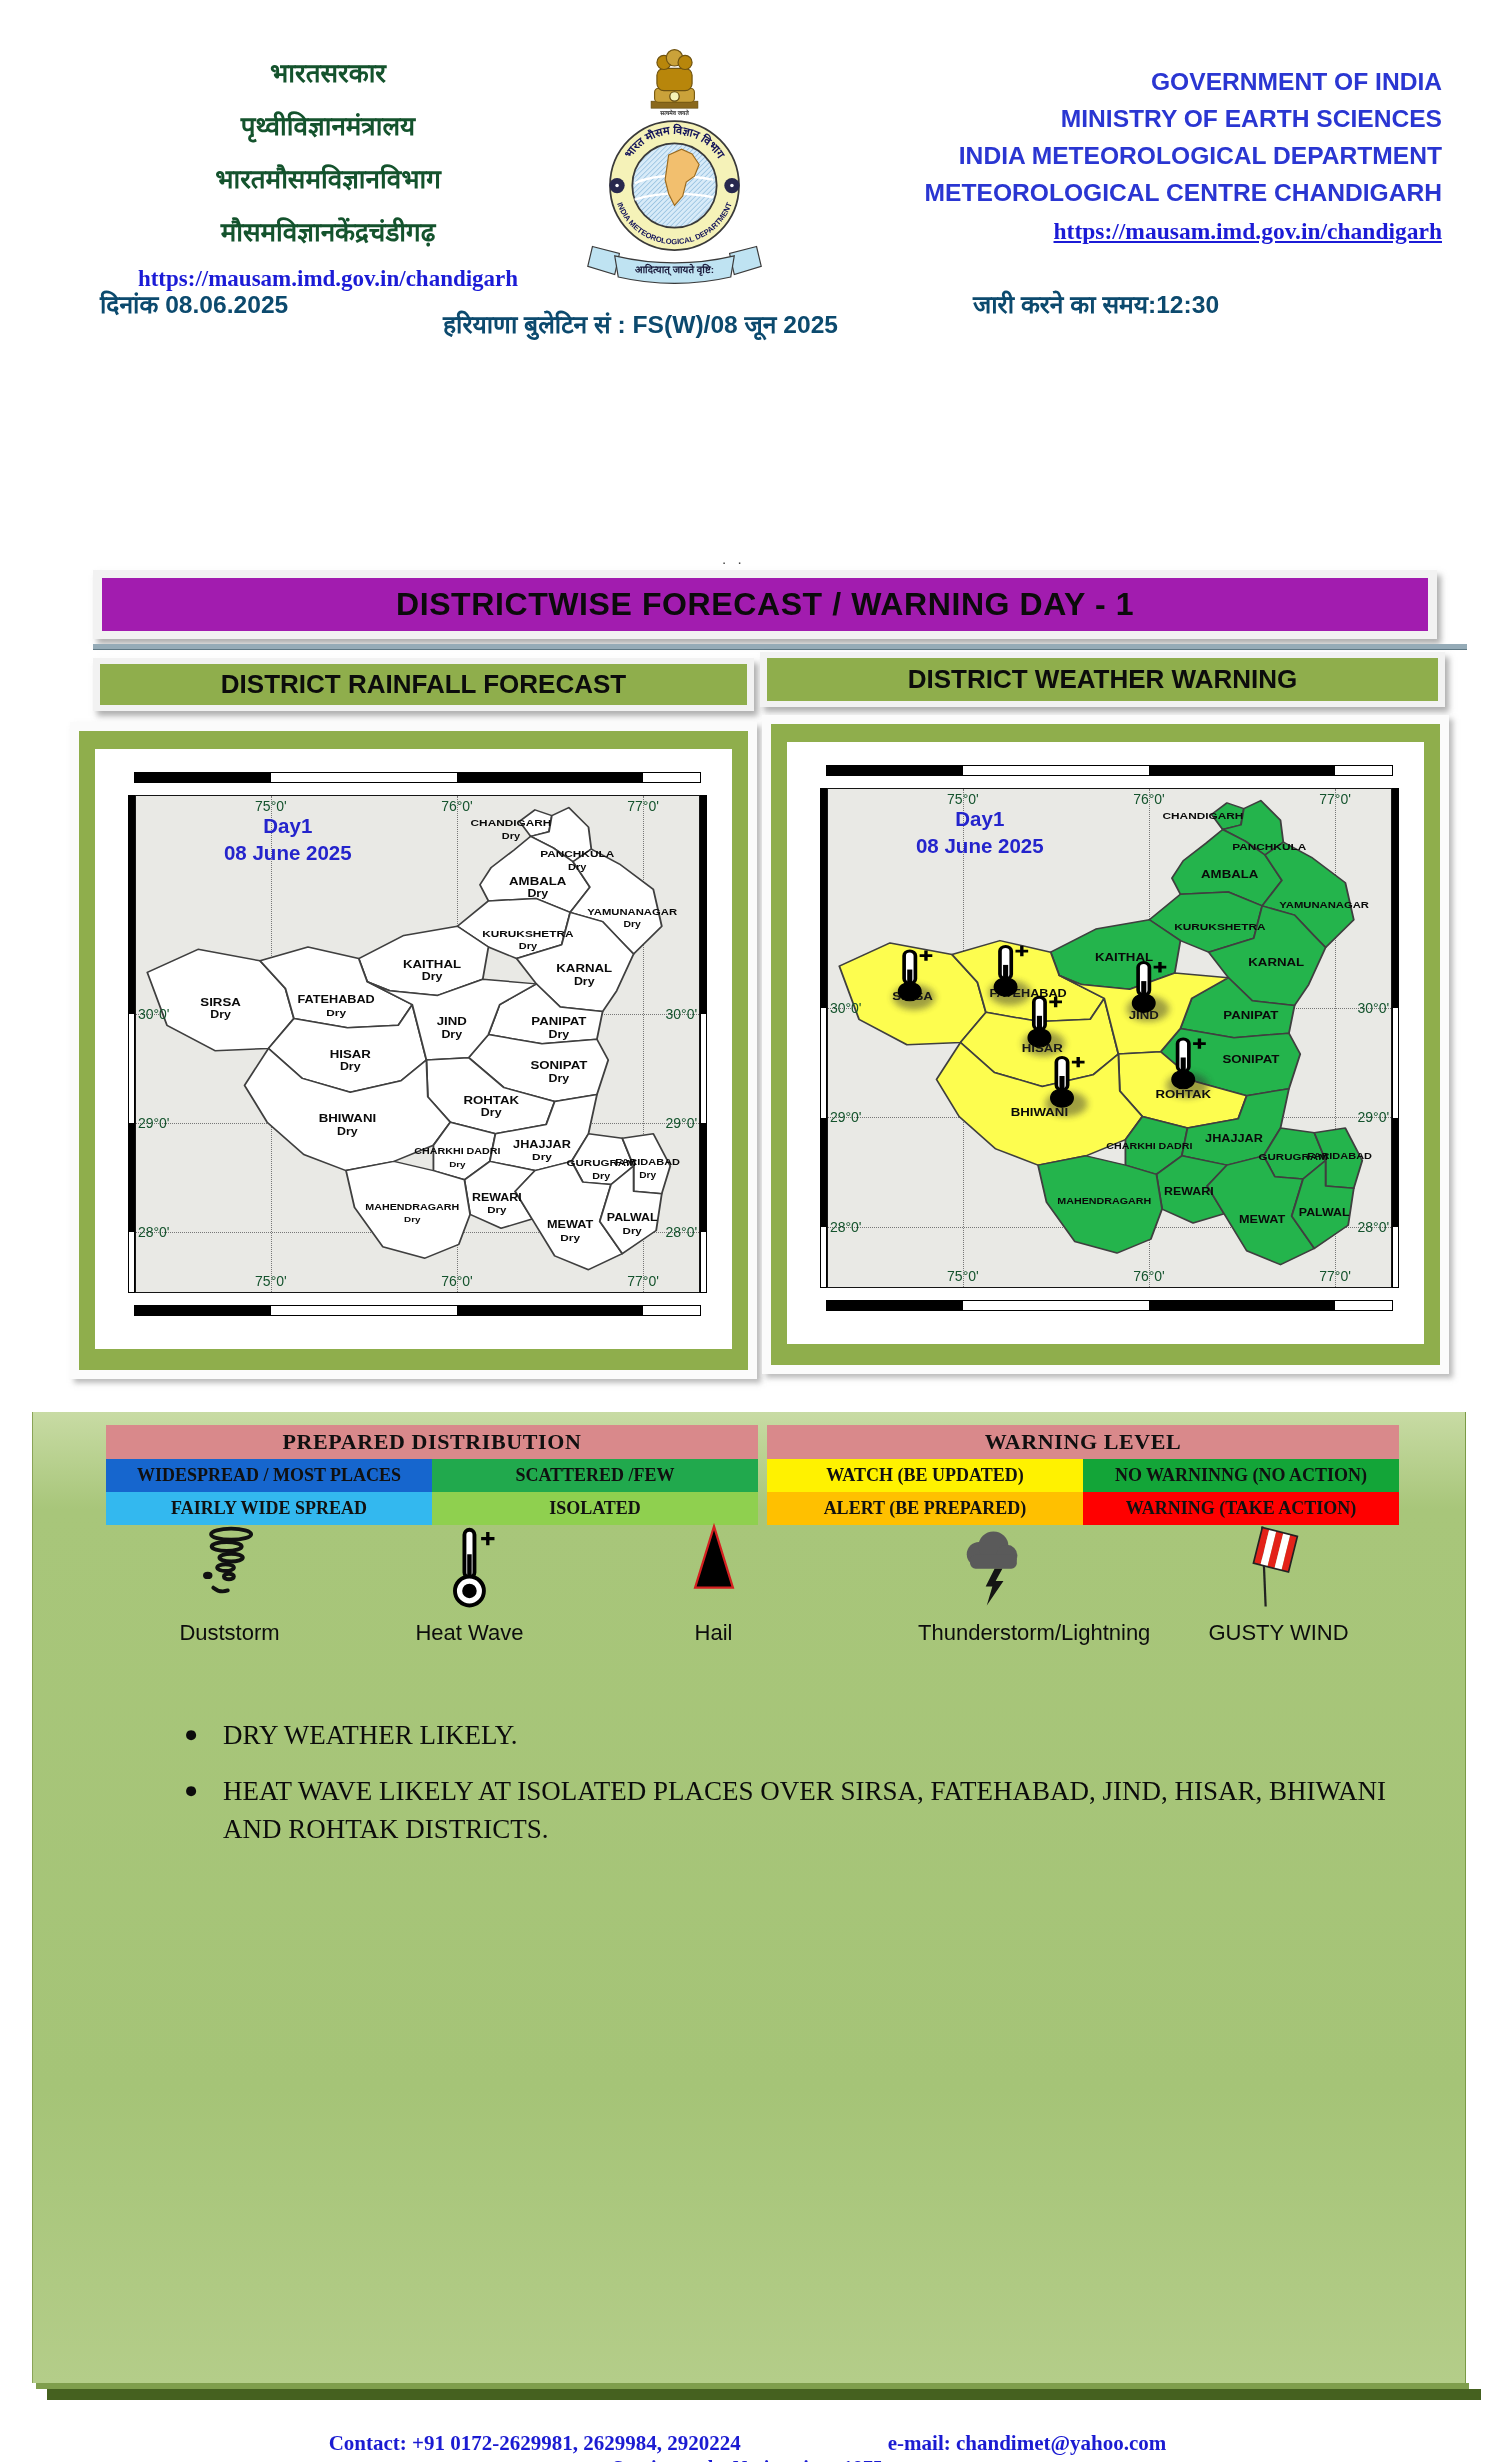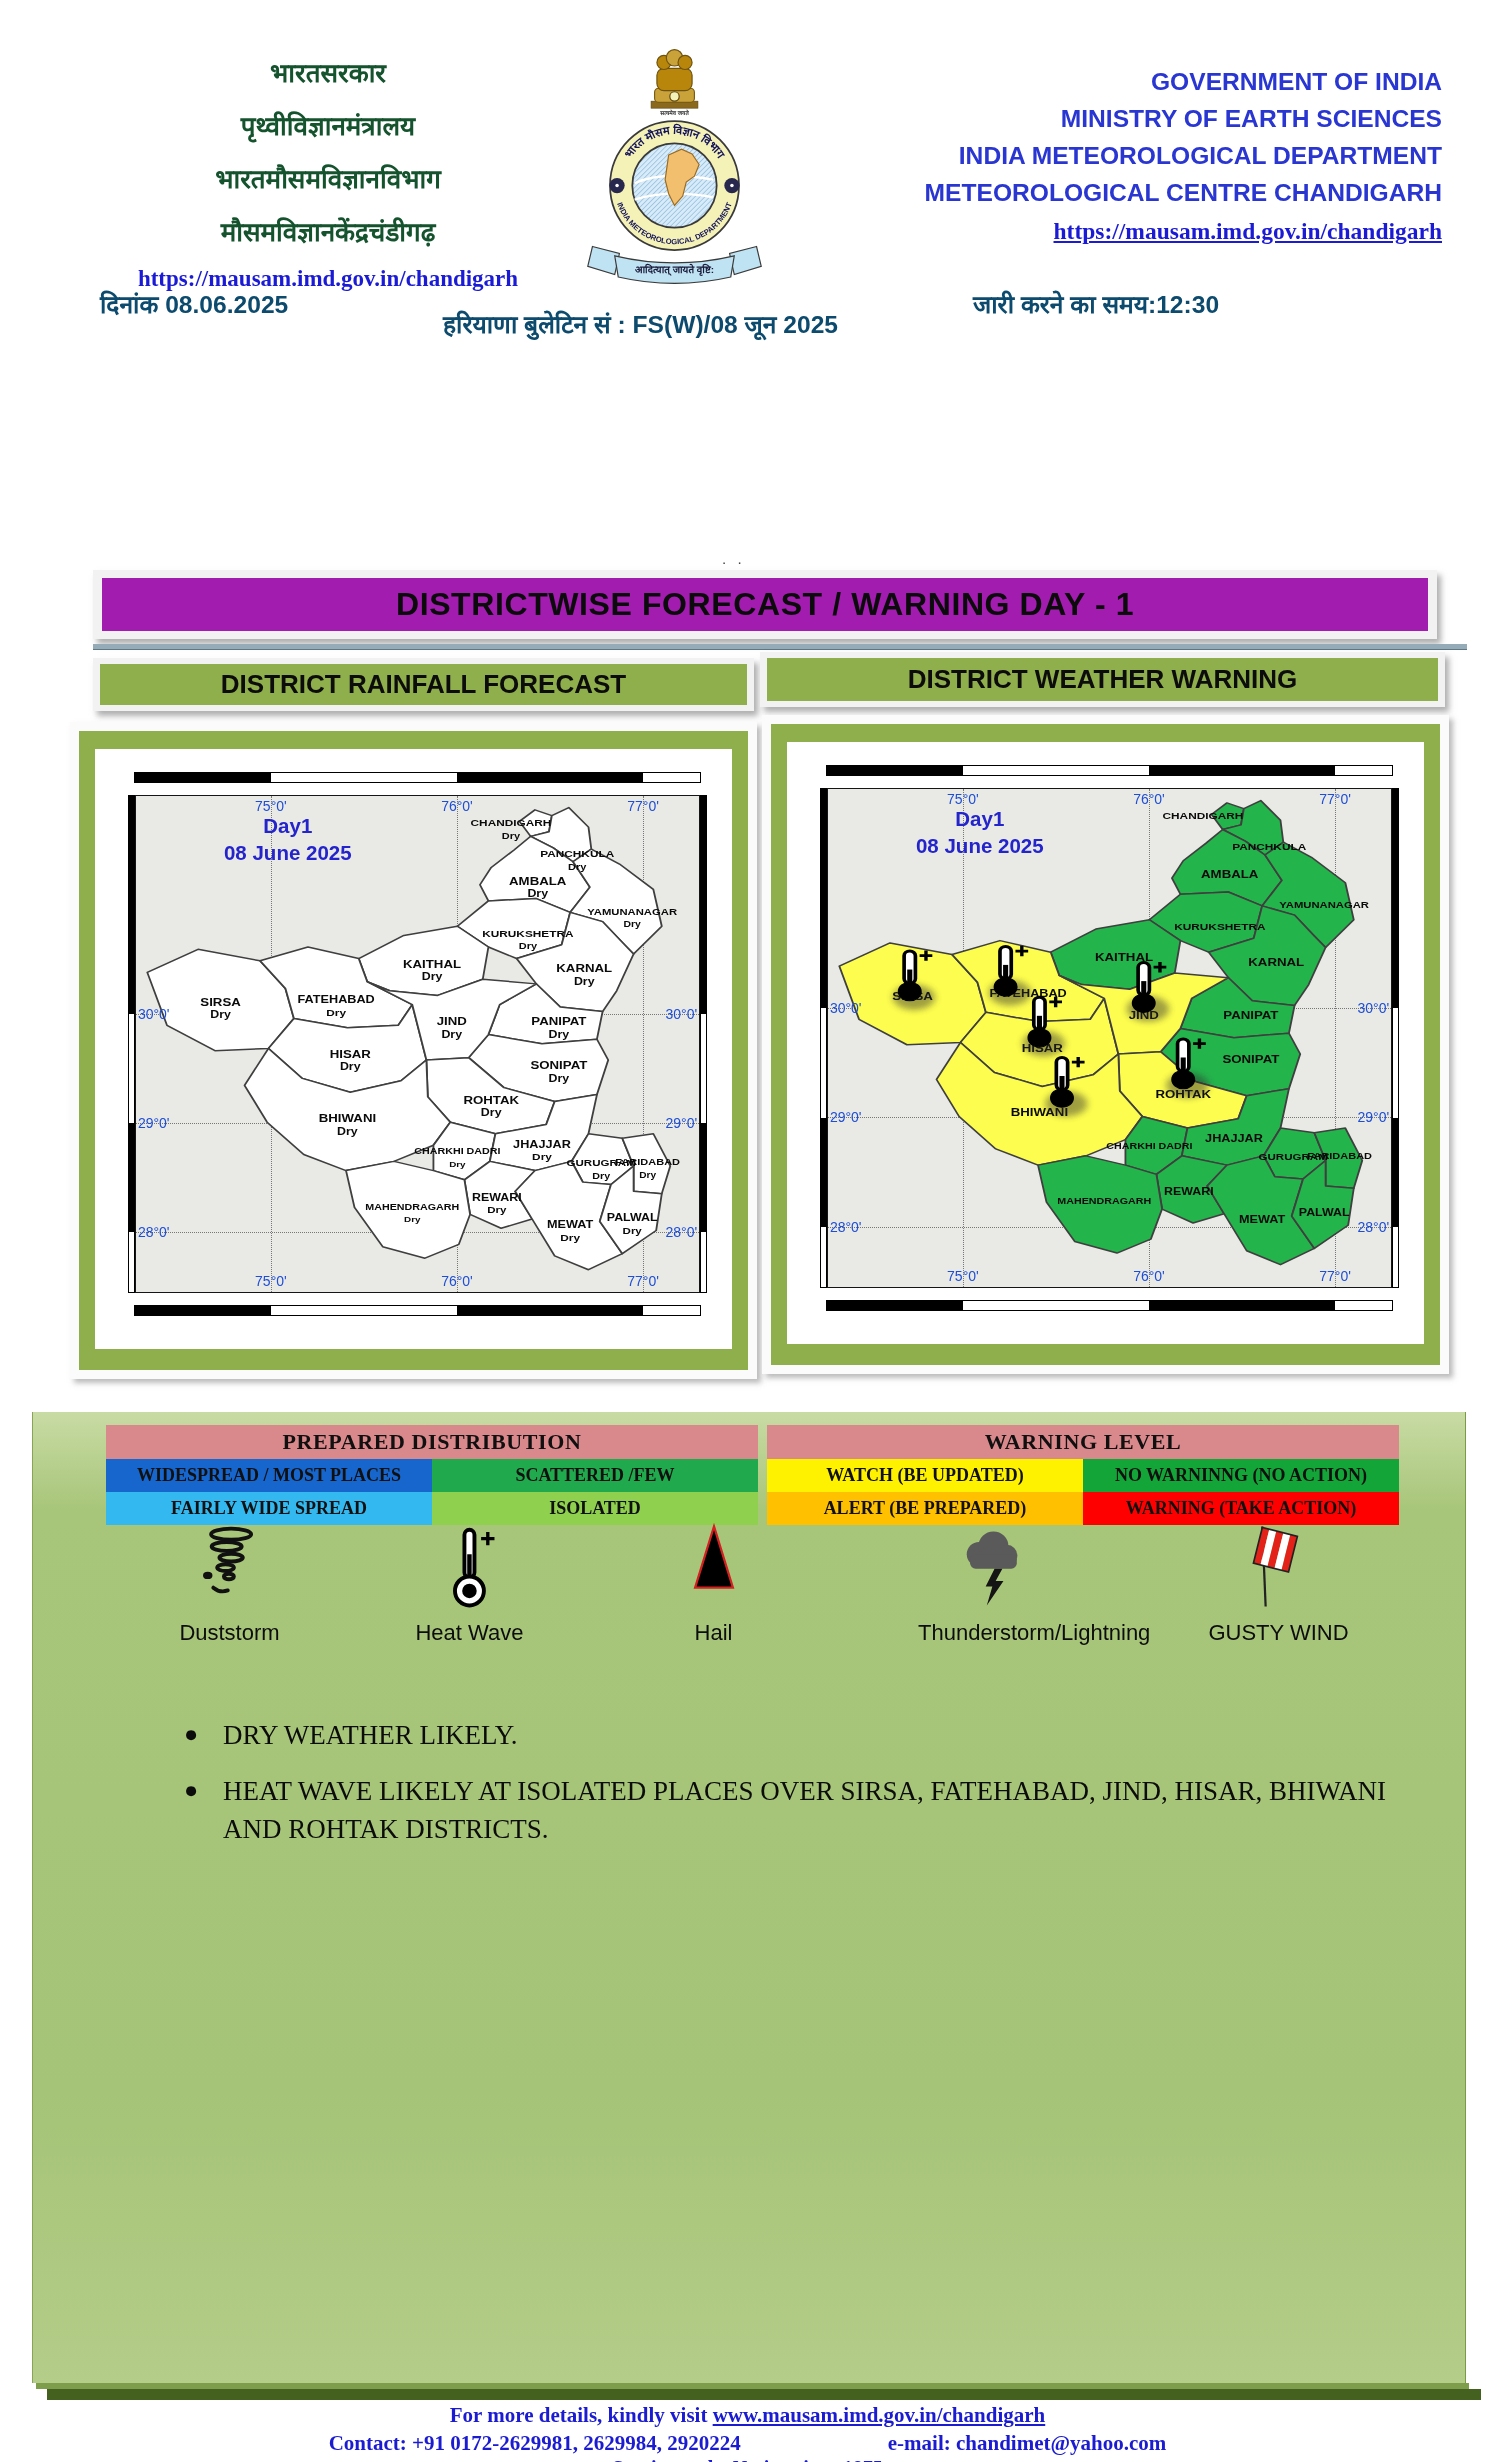--- a/index.html
+++ b/index.html
@@ -39,21 +39,21 @@
   .plot{position:absolute;left:40px;right:32px;top:46px;bottom:56px;background:#e9e9e5;border:1.2px solid #151515;}
   .ruler{position:absolute;left:-1.2px;right:-1.2px;height:8.8px;border:0.6px solid #000;
          background:linear-gradient(90deg,#000 0 24%,#fff 24% 57%,#000 57% 90%,#fff 90% 100%);}
   .ruler.top{top:-23.5px;} .ruler.bottom{bottom:-24.6px;}
   .sidebar{position:absolute;top:-1.2px;bottom:-1.2px;width:5.3px;border:0.6px solid #000;
            background:linear-gradient(180deg,#000 0 44%,#fff 44% 66%,#000 66% 88%,#fff 88% 100%);}
   .sidebar.left{left:-7.6px;} .sidebar.right{right:-7.6px;}
   .gridline{position:absolute;}
   .gridline.v{top:0;bottom:0;width:0;border-left:1.2px dotted #777;}
   .gridline.h{left:0;right:0;height:0;border-top:1.2px dotted #777;}
-  .tick{position:absolute;font-size:14px;color:#1d4ed8;white-space:nowrap;}
+  .tick{position:absolute;font-size:14px;color:#14532d;white-space:nowrap;}
   .tick.lon{transform:translateX(-50%);}
   .tick.lon.top{top:2.3px;} .tick.lon.bottom{bottom:2.3px;}
   .tick.lat{transform:translateY(-50%);}
   .tick.lat.left{left:2.3px;} .tick.lat.right{right:2.3px;}
   .day-caption{position:absolute;left:9%;top:3.5%;width:36%;text-align:center;color:#2424cc;
                font-size:20.5px;font-weight:600;line-height:1.3;}
   .map-svg{position:absolute;inset:0;width:100%;height:100%;}
   
   #main-panel{left:32px;top:1412px;width:1432px;height:971px;
      background:linear-gradient(180deg,#c8dba4 0%,#a8c67a 10%,#a5c477 70%,#b4cd89 100%);
@@ -490,22 +490,19 @@
         </div>
         <div class="bullet-row">
           <span class="bullet-dot">●</span>
           <span class="bullet-text">HEAT WAVE LIKELY AT ISOLATED PLACES OVER SIRSA, FATEHABAD, JIND, HISAR, BHIWANI AND ROHTAK DISTRICTS.</span>
         </div>
       </div>
   </div>
   <div class="abs" id="bar-mid"></div>
   <div class="abs" id="bar-dark"></div>
 
-  <div class="abs footer-line" id="footer-1">
-    <span>For more details, kindly visit </span><span id="footer-link">www.mausam.imd.gov.in/chandigarh</span>
-  </div>
   <div class="abs footer-line" id="footer-2">
     <span>Contact: +91 0172-2629981, 2629984, 2920224</span>
     <span>e-mail: chandimet@yahoo.com</span>
   </div>
   <div class="abs footer-line" id="footer-3">Service to the Nation since 1875</div>
 </div>
 
 
 </body></html>

